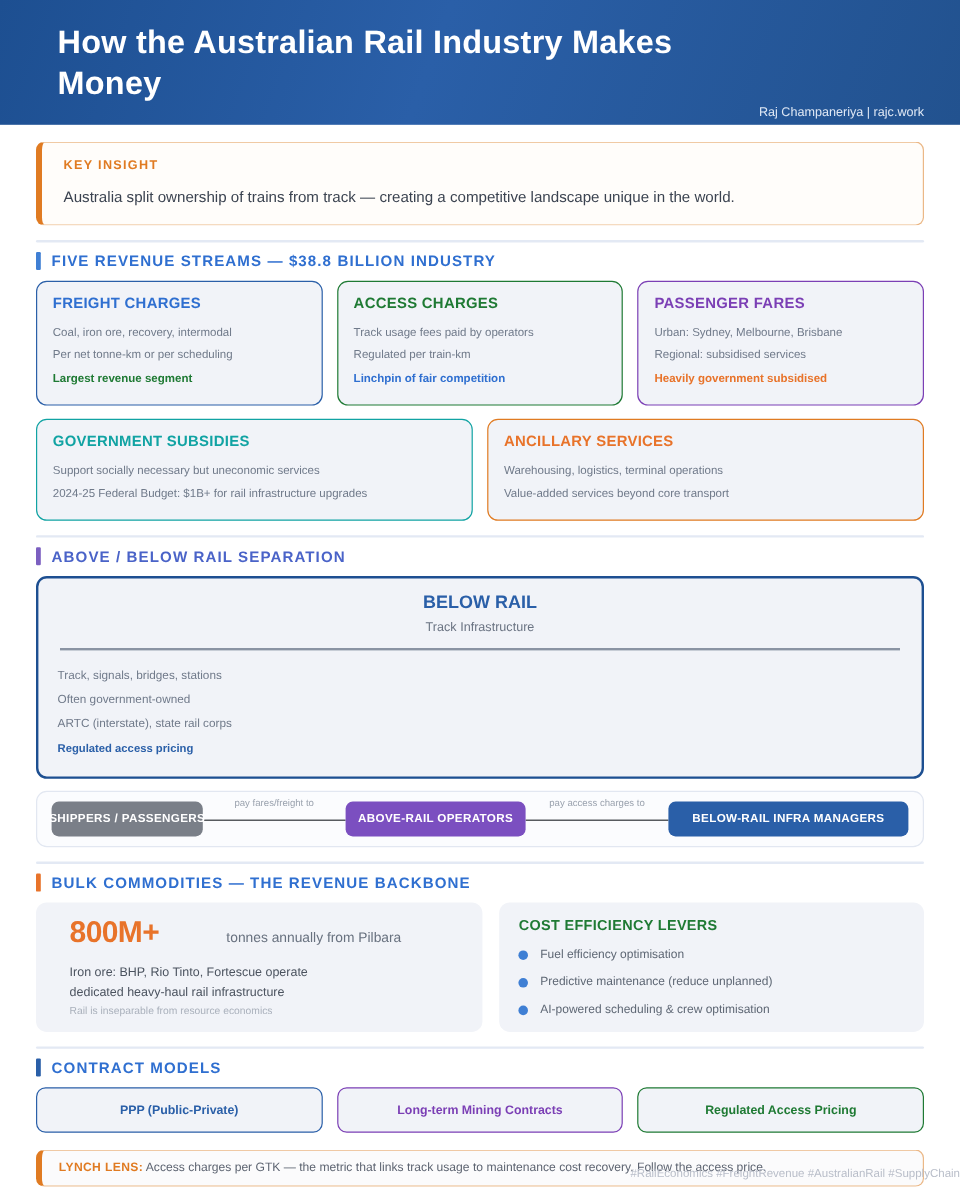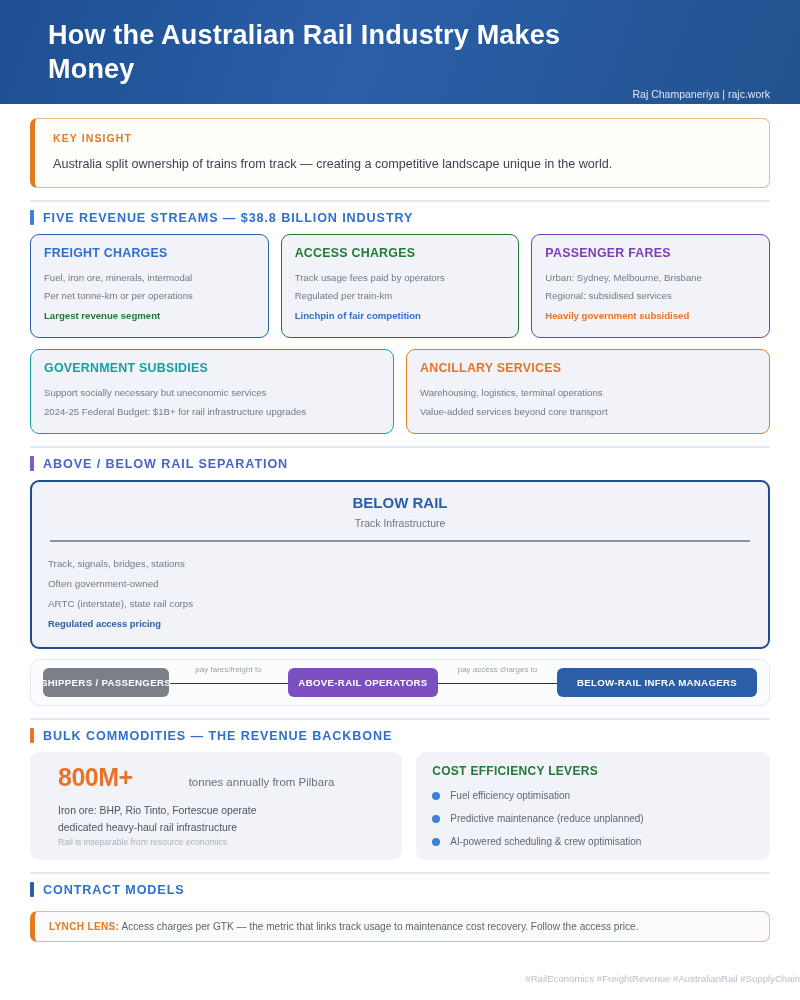--- a/index.html
+++ b/index.html
@@ -174,22 +174,22 @@
 
     <div class="divider"></div>
     <div class="sec-head">
       <div class="sec-bar"></div>
       <div class="sec-title">FIVE REVENUE STREAMS — $38.8 BILLION INDUSTRY</div>
     </div>
 
     <div class="cards" id="rev1">
         <div class="card" style="border:1.6px solid #2a5fa8">
           <div class="card-title" style="color:#2f6fd0">FREIGHT CHARGES</div>
-          <div class="card-line">Fuel, iron ore, minerals, intermodal</div>
-          <div class="card-line">Per net tonne-km or per operations</div>
+          <div class="card-line">Coal, iron ore, recovery, intermodal</div>
+          <div class="card-line">Per net tonne-km or per scheduling</div>
           <div class="card-hl" style="color:#1f7a34">Largest revenue segment</div>
         </div>
         <div class="card" style="border:1.6px solid #1f7a34">
           <div class="card-title" style="color:#1f7a34">ACCESS CHARGES</div>
           <div class="card-line">Track usage fees paid by operators</div>
           <div class="card-line">Regulated per train-km</div>
           <div class="card-hl" style="color:#2f6fd0">Linchpin of fair competition</div>
         </div>
         <div class="card" style="border:1.6px solid #7b3fb5">
           <div class="card-title" style="color:#7b3fb5">PASSENGER FARES</div>
@@ -275,20 +275,25 @@
             </div>
           </div>
       </div>
     </div>
 
     <div class="divider"></div>
     <div class="sec-head">
       <div class="sec-bar" style="background:#2a5fa8"></div>
       <div class="sec-title">CONTRACT MODELS</div>
     </div>
+    <div class="contracts" id="contracts">
+        <div class="contract" style="border:1.8px solid #2a5fa8;color:#2a5fa8">PPP (Public-Private)</div>
+        <div class="contract" style="border:1.8px solid #7b3fb5;color:#7b3fb5">Long-term Mining Contracts</div>
+        <div class="contract" style="border:1.8px solid #1f7a34;color:#1f7a34">Regulated Access Pricing</div>
+      </div>
 
     <div class="lynch">
       <b>LYNCH LENS:</b><span> Access charges per GTK — the metric that links track usage to maintenance cost recovery. Follow the access price.</span>
     </div>
 
   </div>
 
   <div class="hashtags">#RailEconomics #FreightRevenue #AustralianRail #SupplyChain</div>
 </div>
 

